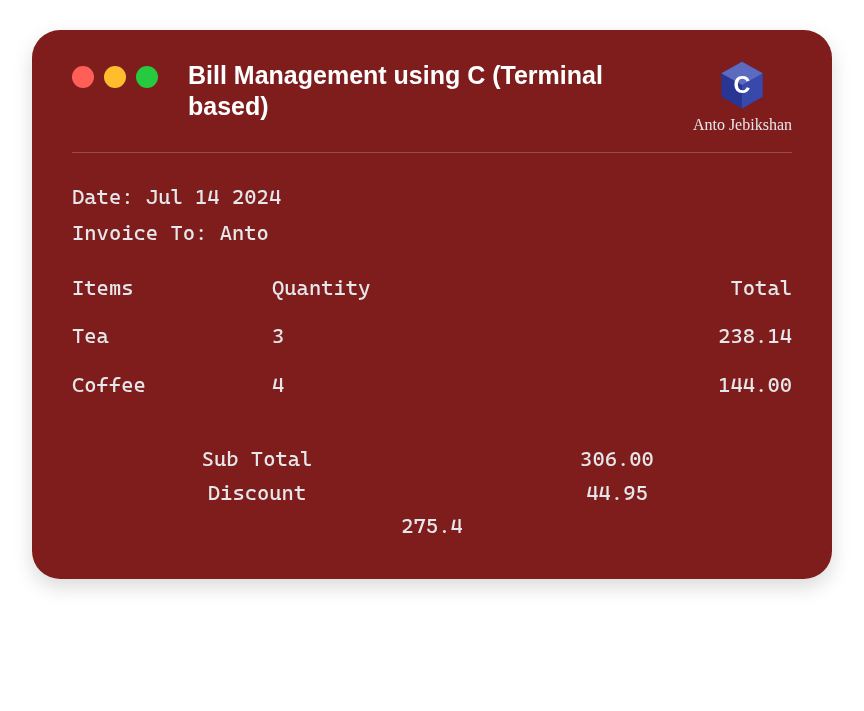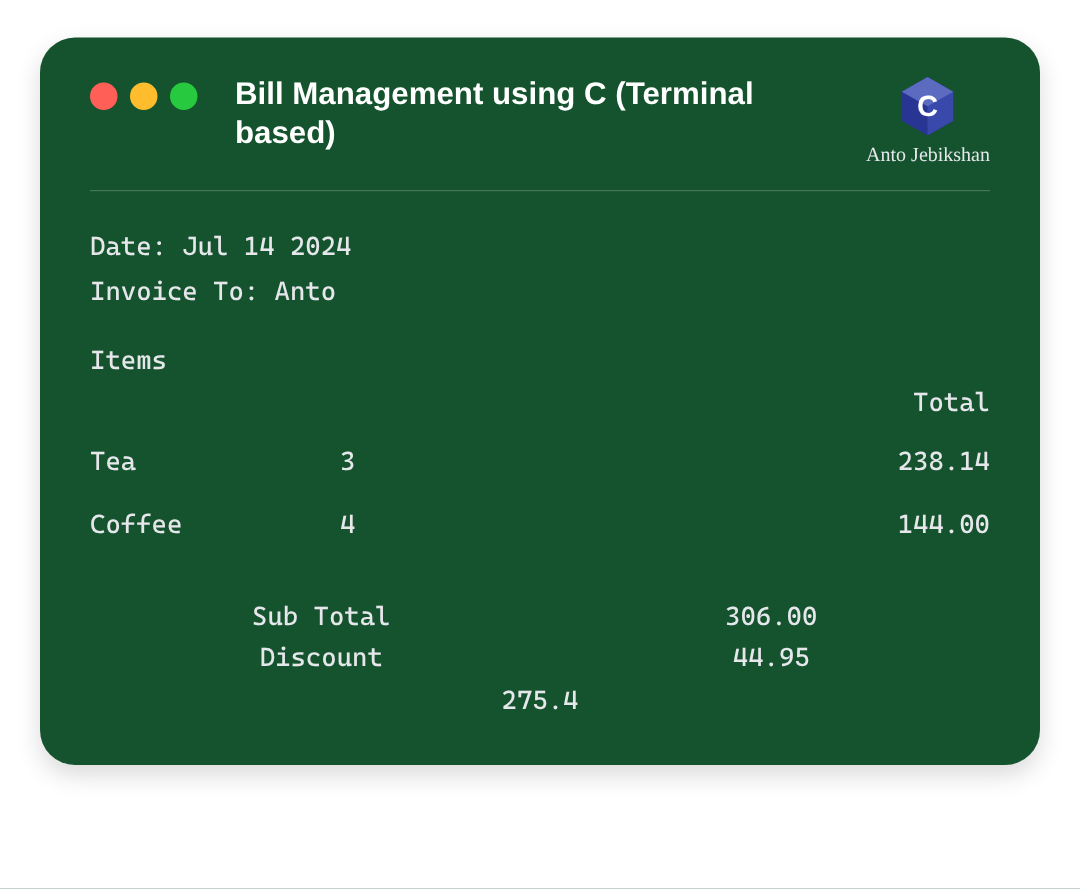--- a/index.html
+++ b/index.html
@@ -10,21 +10,21 @@
     body {
       background: #ffffff;
       display: flex;
       justify-content: center;
       align-items: flex-start;
       padding: 30px;
       font-family: ui-monospace, 'SF Mono', Monaco, 'Cascadia Code', monospace;
     }
     .terminal-window {
       width: 800px;
-      background: #14532d;
+      background: #7f1d1d;
       border-radius: 28px;
       padding: 30px 40px 35px 40px;
       color: #e5e7eb;
       box-shadow: 0 8px 20px rgba(0,0,0,0.15);
     }
     .header-row {
       display: flex;
       align-items: flex-start;
       gap: 30px;
       padding-bottom: 18px;
@@ -83,21 +83,20 @@
     .meta-value { }
     .tbl {
       margin-top: 22px;
     }
     .row {
       display: flex;
       margin-bottom: 16px;
     }
     .row.header-line {
       margin-bottom: 14px;
-      flex-direction: column;
     }
     .col-item { width: 170px; }
     .col-qty { width: 200px; text-align: left; padding-left: 30px; }
     .col-total { flex: 1; text-align: right; }
     .totals {
       margin-top: 40px;
     }
     .totals .row {
       margin-bottom: 0;
       text-align: center;
@@ -141,20 +140,21 @@
     </div>
     <div class="meta-line">
       <span class="meta-label">Invoice To:</span>
       <span> </span>
       <span class="meta-value">Anto</span>
     </div>
 
     <div class="tbl">
       <div class="row header-line">
         <div class="col-item">Items</div>
+        <div class="col-qty">Quantity</div>
         <div class="col-total">Total</div>
       </div>
       <div class="row">
         <div class="col-item">Tea</div>
         <div class="col-qty">3</div>
         <div class="col-total">238.14</div>
       </div>
       <div class="row">
         <div class="col-item">Coffee</div>
         <div class="col-qty">4</div>

